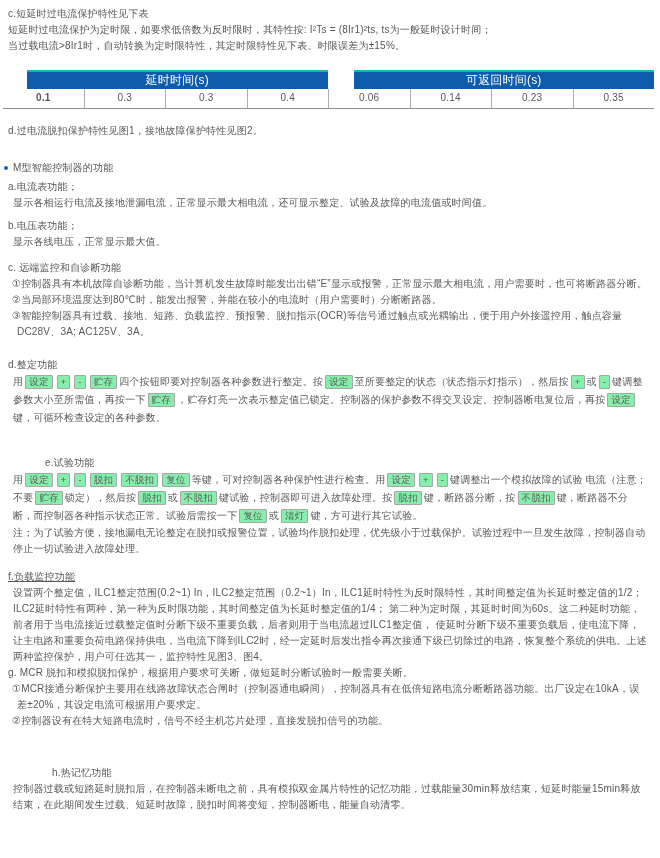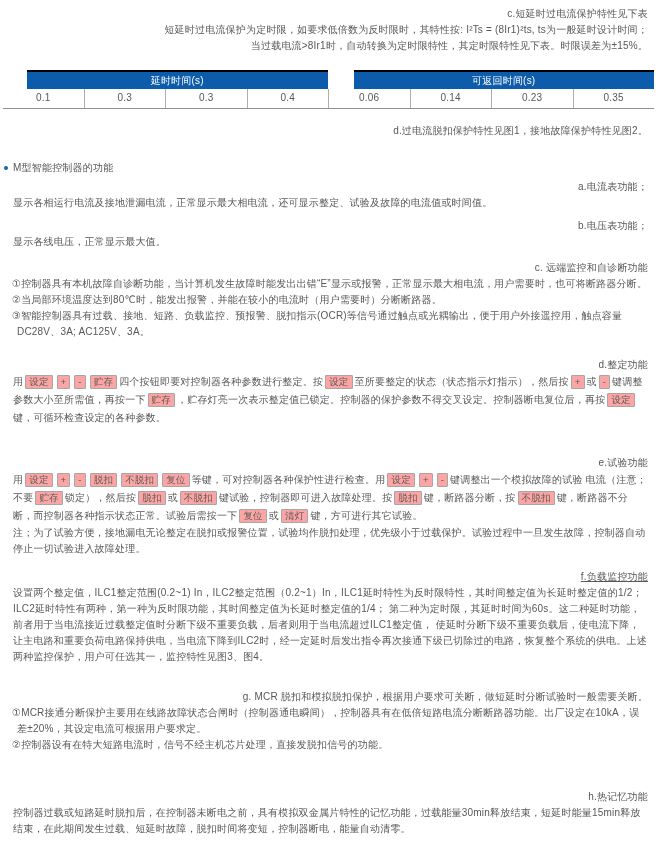--- a/index.html
+++ b/index.html
@@ -3,58 +3,58 @@
 <meta charset="utf-8">
 <style>
   html,body{margin:0;padding:0;background:#fff;}
   body{
     width:660px;height:858px;overflow:hidden;
     font-family:"Liberation Sans","DejaVu Sans",sans-serif;
     color:#595757;font-size:10px;letter-spacing:.2px;
   }
   .page{position:relative;width:660px;height:858px;padding:0 12px 0 8px;box-sizing:border-box;}
   p{margin:0;line-height:16px;}
-  .sec-label{margin-left:0;text-align:right;}
+  .sec-label{margin-left:0;}
   .content{margin-left:5px;}
   .item{margin-left:4px;padding-left:5px;text-indent:-5px;}
   .rich{line-height:18px;}
   
   .bullet-row{display:flex;align-items:center;margin-left:-4px;}
   .bullet-dot{width:4px;height:4px;border-radius:50%;background:#1565af;margin-right:5px;flex:0 0 auto;}
   
   .tbl{margin:16px -6px 0 -5px;}
   .tbl-head{display:flex;gap:2px;}
   .tbl-head .hcell{
     flex:1;background:#0d5cab;color:#fff;text-align:center;
     line-height:17px;height:19px;box-sizing:border-box;
-    border-top:2px solid #000000;font-size:10px;margin-left:24px;
+    border-top:2px solid #14b8a6;font-size:12px;margin-left:24px;
   }
   .tbl-row{display:flex;border-bottom:1px solid #8f8f8f;}
   .tbl-row .cell{
     flex:1;text-align:center;line-height:18px;height:19px;box-sizing:border-box;
     border-left:1px solid #adadad;color:#595757;
   }
-  .tbl-row .cell:first-child{border-left:none;}
+  .tbl-row .cell:first-child{border-left:none;font-weight:bold;}
   
   .key{
-    display:inline-block;border:1px solid #a6a6a6;background:#fca5a5;
+    display:inline-block;border:1px solid #a6a6a6;background:#86efac;
     padding:0 3px;margin:0 2px;line-height:12px;font-size:9.5px;
     border-radius:1px;text-indent:0;
   }
   
   .mt-c{margin-top:6px;}
   .mt-dnote{margin-top:14px;}
   .mt-bullet{margin-top:22px;}
   .mt-a{margin-top:4px;}
   .mt-b{margin-top:7px;}
   .mt-c2{margin-top:10px;}
   .mt-d2{margin-top:17px;}
-  .mt-e{margin-top:28px;}
+  .mt-e{margin-top:28px;margin-left:37px;}
   .mt-f{margin-top:12px;text-decoration:underline;}
-  .mt-g{margin-top:24px;}
+  .mt-g{}
   .mt-h{margin-top:36px;padding-left:44px;}
 </style>
 </head>
 <body>
 
 <div class="page">
 
   <p class="sec-label mt-c">c.短延时过电流保护特性见下表</p>
   <p class="sec-label">短延时过电流保护为定时限，如要求低倍数为反时限时，其特性按: I²Ts = (8Ir1)²ts, ts为一般延时设计时间；</p>
   <p class="sec-label">当过载电流&gt;8Ir1时，自动转换为定时限特性，其定时限特性见下表。时限误差为±15%。</p>

